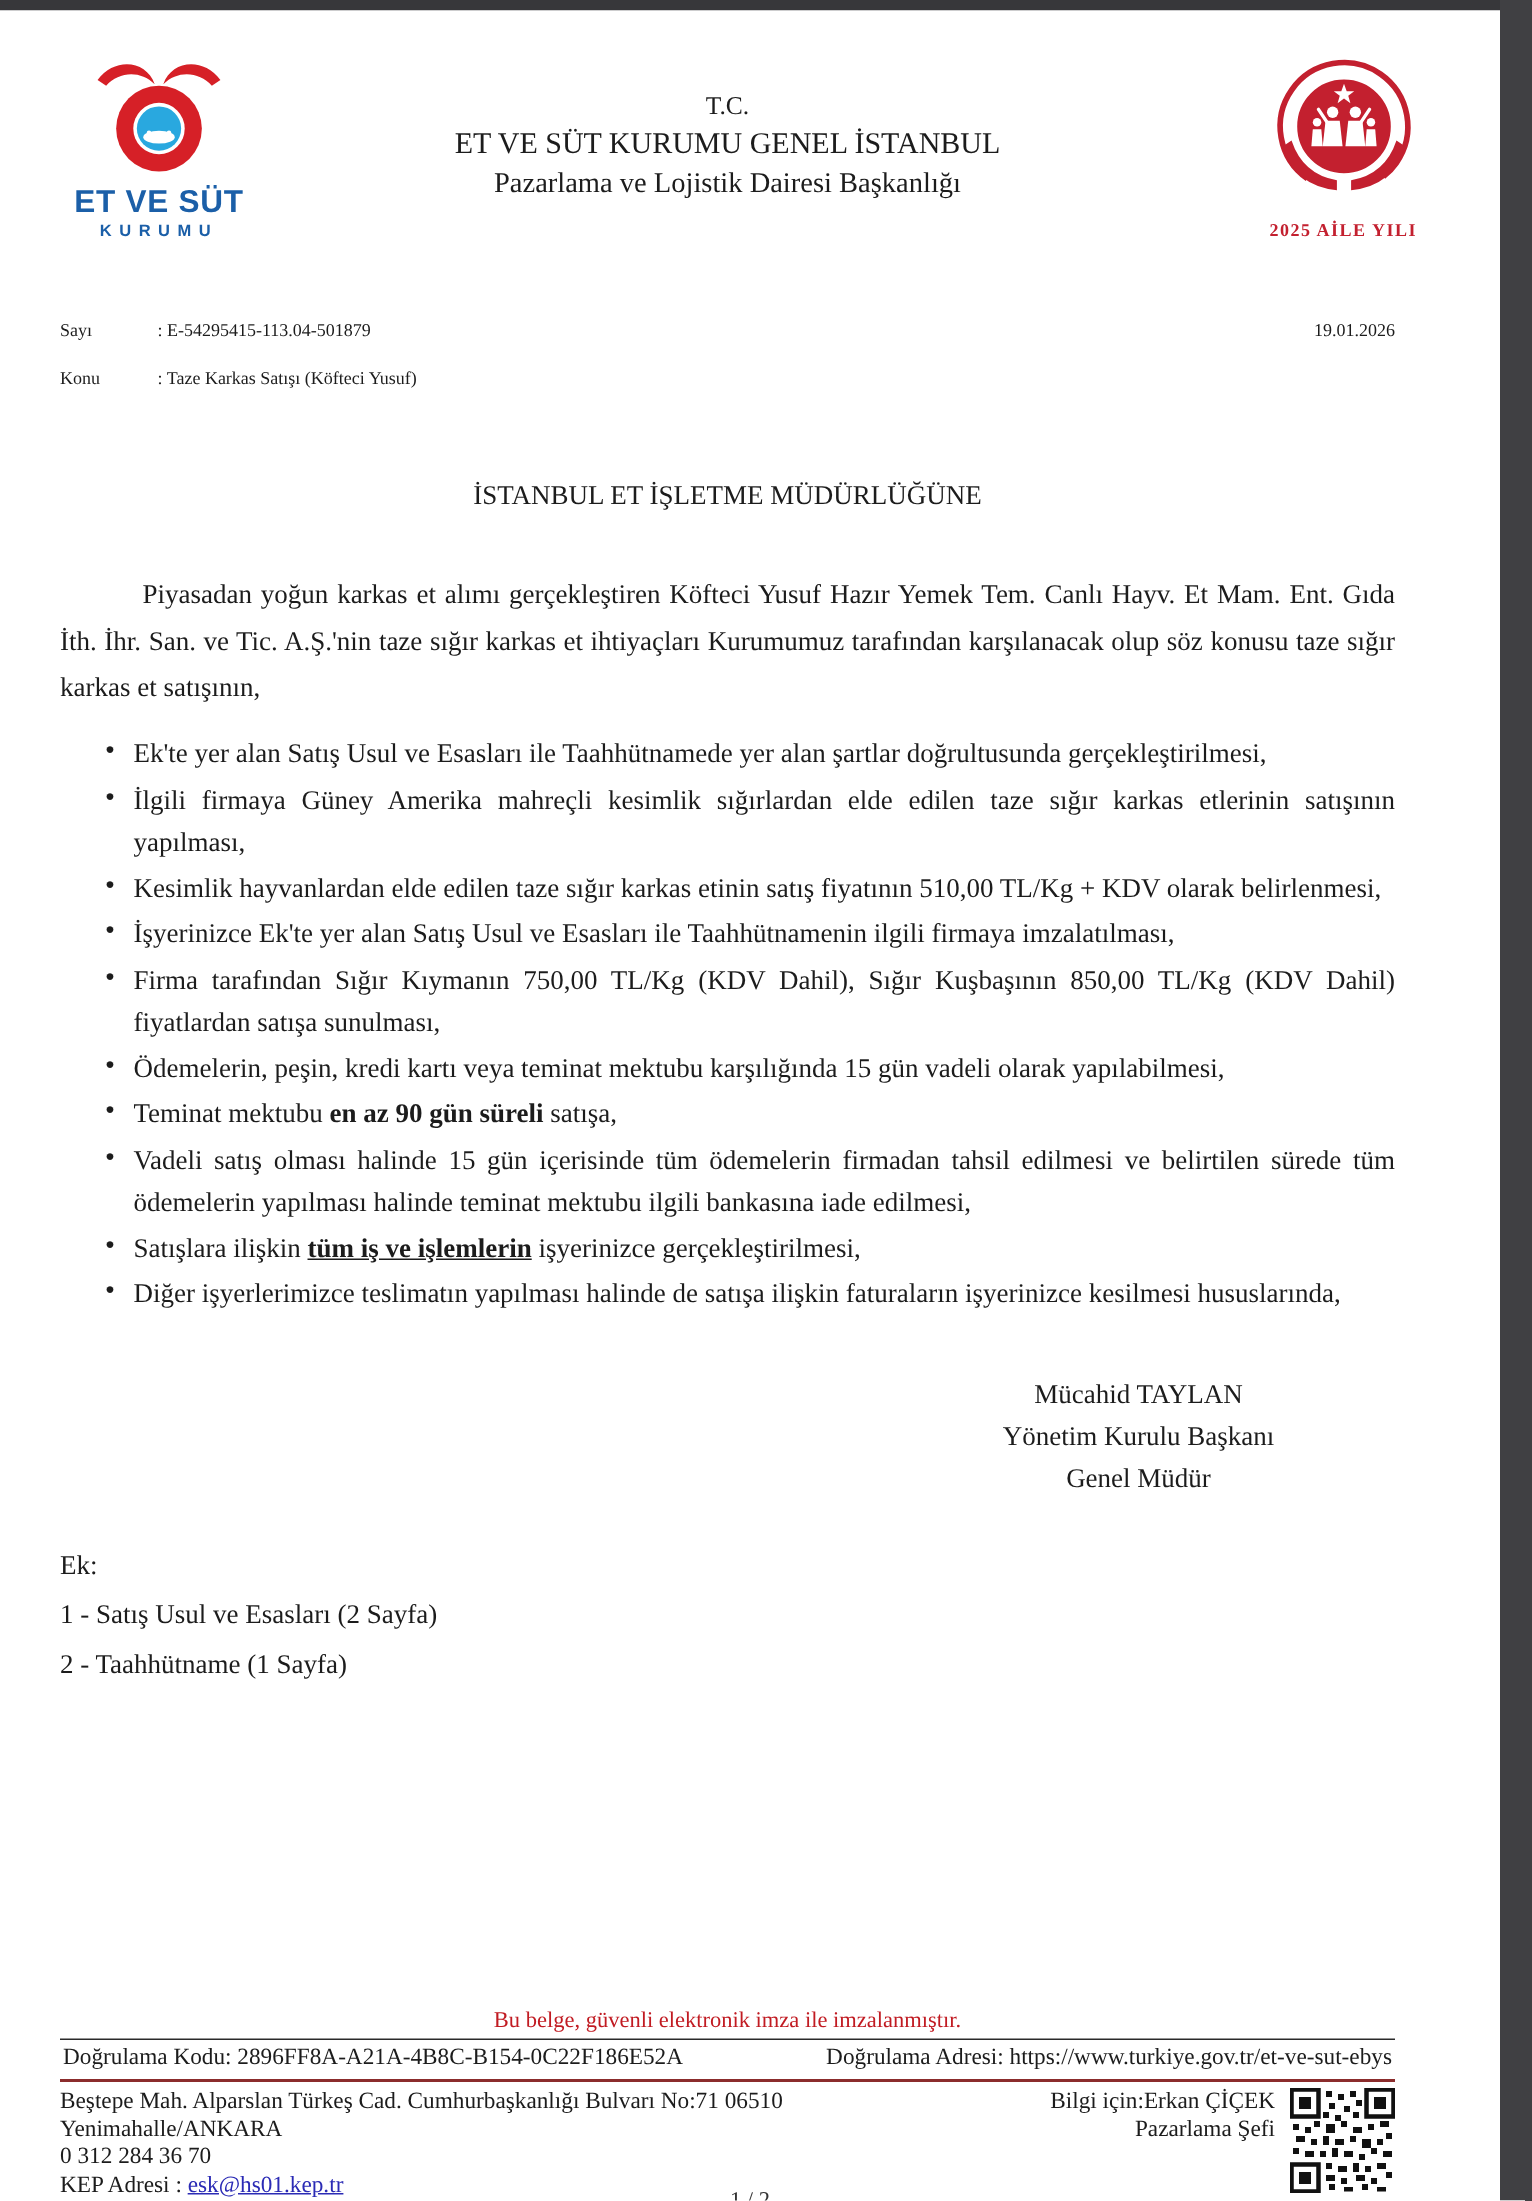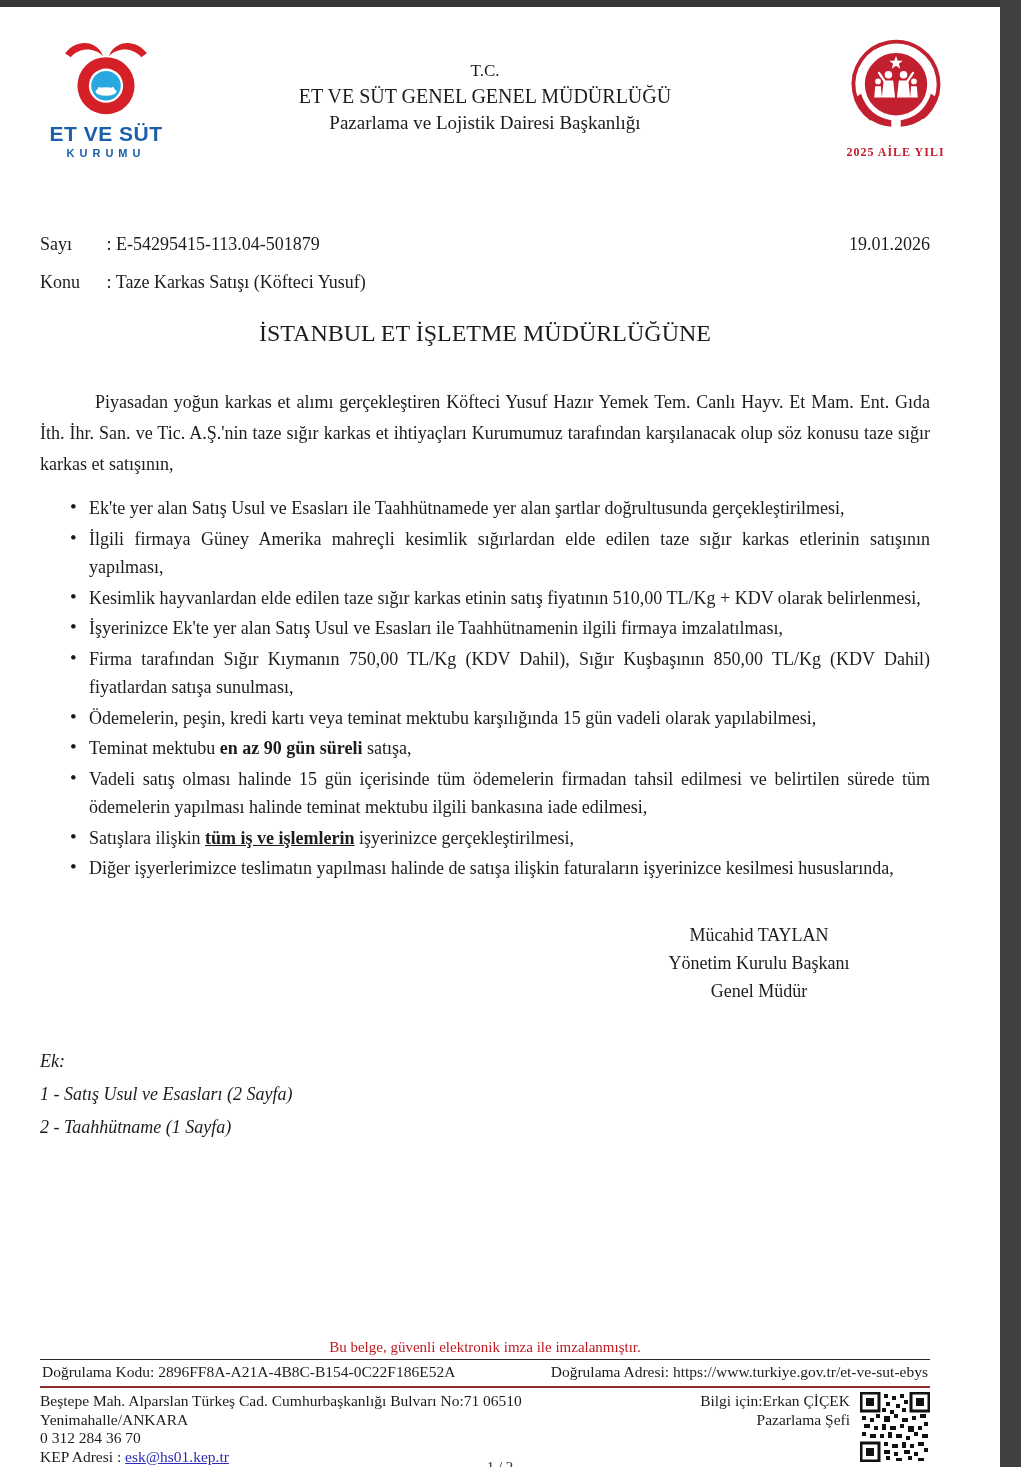--- a/index.html
+++ b/index.html
@@ -16,37 +16,37 @@
   .logo-left .l1{font-family:"Liberation Sans",sans-serif;font-weight:bold;font-size:21px;color:#1b5fa8;letter-spacing:0.5px;margin-top:-2px;}
   .logo-left .l2{font-family:"Liberation Sans",sans-serif;font-weight:bold;font-size:11px;color:#1b5fa8;letter-spacing:5px;margin-top:1px;}
   .title-block{position:absolute;top:53px;left:185px;width:600px;text-align:center;line-height:1.35;}
   .title-block .tc{font-size:17px;}
   .title-block .org{font-size:20px;}
   .title-block .dept{font-size:19px;}
   .logo-right{position:absolute;top:30px;left:833px;width:125px;text-align:center;}
   .logo-right .cap{font-family:"Liberation Serif",serif;font-weight:bold;font-size:12px;color:#c3202f;letter-spacing:1px;margin-top:0px;}
 
   
-  .meta{position:absolute;top:227px;left:40px;width:890px;font-size:18px;}
+  .meta{position:absolute;top:206px;left:40px;width:890px;font-size:12px;}
   .meta .row{margin-bottom:17px;}
   .meta .lbl{display:inline-block;width:62px;}
   .meta .date{position:absolute;right:0;top:0;}
 
   
   .content{position:absolute;top:313px;left:40px;width:890px;font-size:18px;}
-  .recipient{text-align:center;font-size:24px;margin:0 0 40px 0;}
+  .recipient{text-align:center;font-size:18px;margin:0 0 40px 0;}
   .intro{text-align:justify;text-indent:55px;line-height:31px;margin:0 0 14px 0;}
   ul.directives{list-style:none;margin:0 0 0 30px;padding:0;}
   ul.directives li{position:relative;padding-left:19px;text-align:justify;line-height:28.5px;margin-bottom:2px;}
   ul.directives li::before{content:"\2022";position:absolute;left:0;top:-1px;font-size:19px;}
   .b{font-weight:bold;}
   .bu{font-weight:bold;text-decoration:underline;}
   .closing{margin:23px 0 0 0;padding-left:55px;}
   .signature{width:330px;margin:38px 6px 0 auto;text-align:center;line-height:28px;}
-  .attachments{margin-top:40px;line-height:33px;font-style:italic;}
+  .attachments{margin-top:28px;line-height:33px;}
 
   
   .footer{position:absolute;left:40px;top:1332px;width:890px;font-size:15.5px;}
   .esign{color:#c11b22;text-align:center;font-size:15px;margin-bottom:3px;}
   .verify-row{display:flex;justify-content:space-between;border-top:1.5px solid #2a2a2a;border-bottom:2px solid #8b2c2c;padding:3px 2px 5px 2px;}
   .addr-row{display:flex;justify-content:space-between;margin-top:4px;}
   .addr-col{line-height:18.5px;}
   .contact-col{text-align:right;line-height:18.5px;margin-left:auto;margin-right:10px;}
   .kep-link{color:#2b2bb5;text-decoration:underline;cursor:pointer;}
   .qr{width:70px;height:70px;flex:0 0 70px;}
@@ -70,21 +70,21 @@
       <ellipse cx="55" cy="54" rx="11" ry="4.5" fill="#ffffff"></ellipse>
       <circle cx="48" cy="51" r="1.6" fill="#ffffff"></circle>
       <circle cx="62" cy="51" r="1.6" fill="#ffffff"></circle>
     </svg>
     <div class="l1">ET VE SÜT</div>
     <div class="l2">KURUMU</div>
   </div>
 
   <div class="title-block">
     <div class="tc">T.C.</div>
-    <div class="org">ET VE SÜT GENEL GENEL MÜDÜRLÜĞÜ</div>
+    <div class="org">ET VE SÜT KURUMU GENEL İSTANBUL</div>
     <div class="dept">Pazarlama ve Lojistik Dairesi Başkanlığı</div>
   </div>
 
   <div class="logo-right">
     <svg width="104" height="104" viewBox="0 0 110 110">
       <circle cx="55" cy="50" r="45" fill="none" stroke="#c3202f" stroke-width="4" stroke-dasharray="225 58" transform="rotate(125 55 50)"></circle>
       <path d="M18,60 Q26,84 50,88 L50,95 Q20,92 12,64 Z" fill="#c3202f"></path>
       <path d="M92,60 Q84,84 60,88 L60,95 Q90,92 98,64 Z" fill="#c3202f"></path>
       <circle cx="55" cy="50" r="34" fill="#c3202f" stroke="#ffffff" stroke-width="2"></circle>
       <polygon points="55,20 56.9,25.2 62.2,25.2 58,28.4 59.5,33.6 55,30.4 50.5,33.6 52,28.4 47.8,25.2 53.1,25.2" fill="#ffffff"></polygon>

